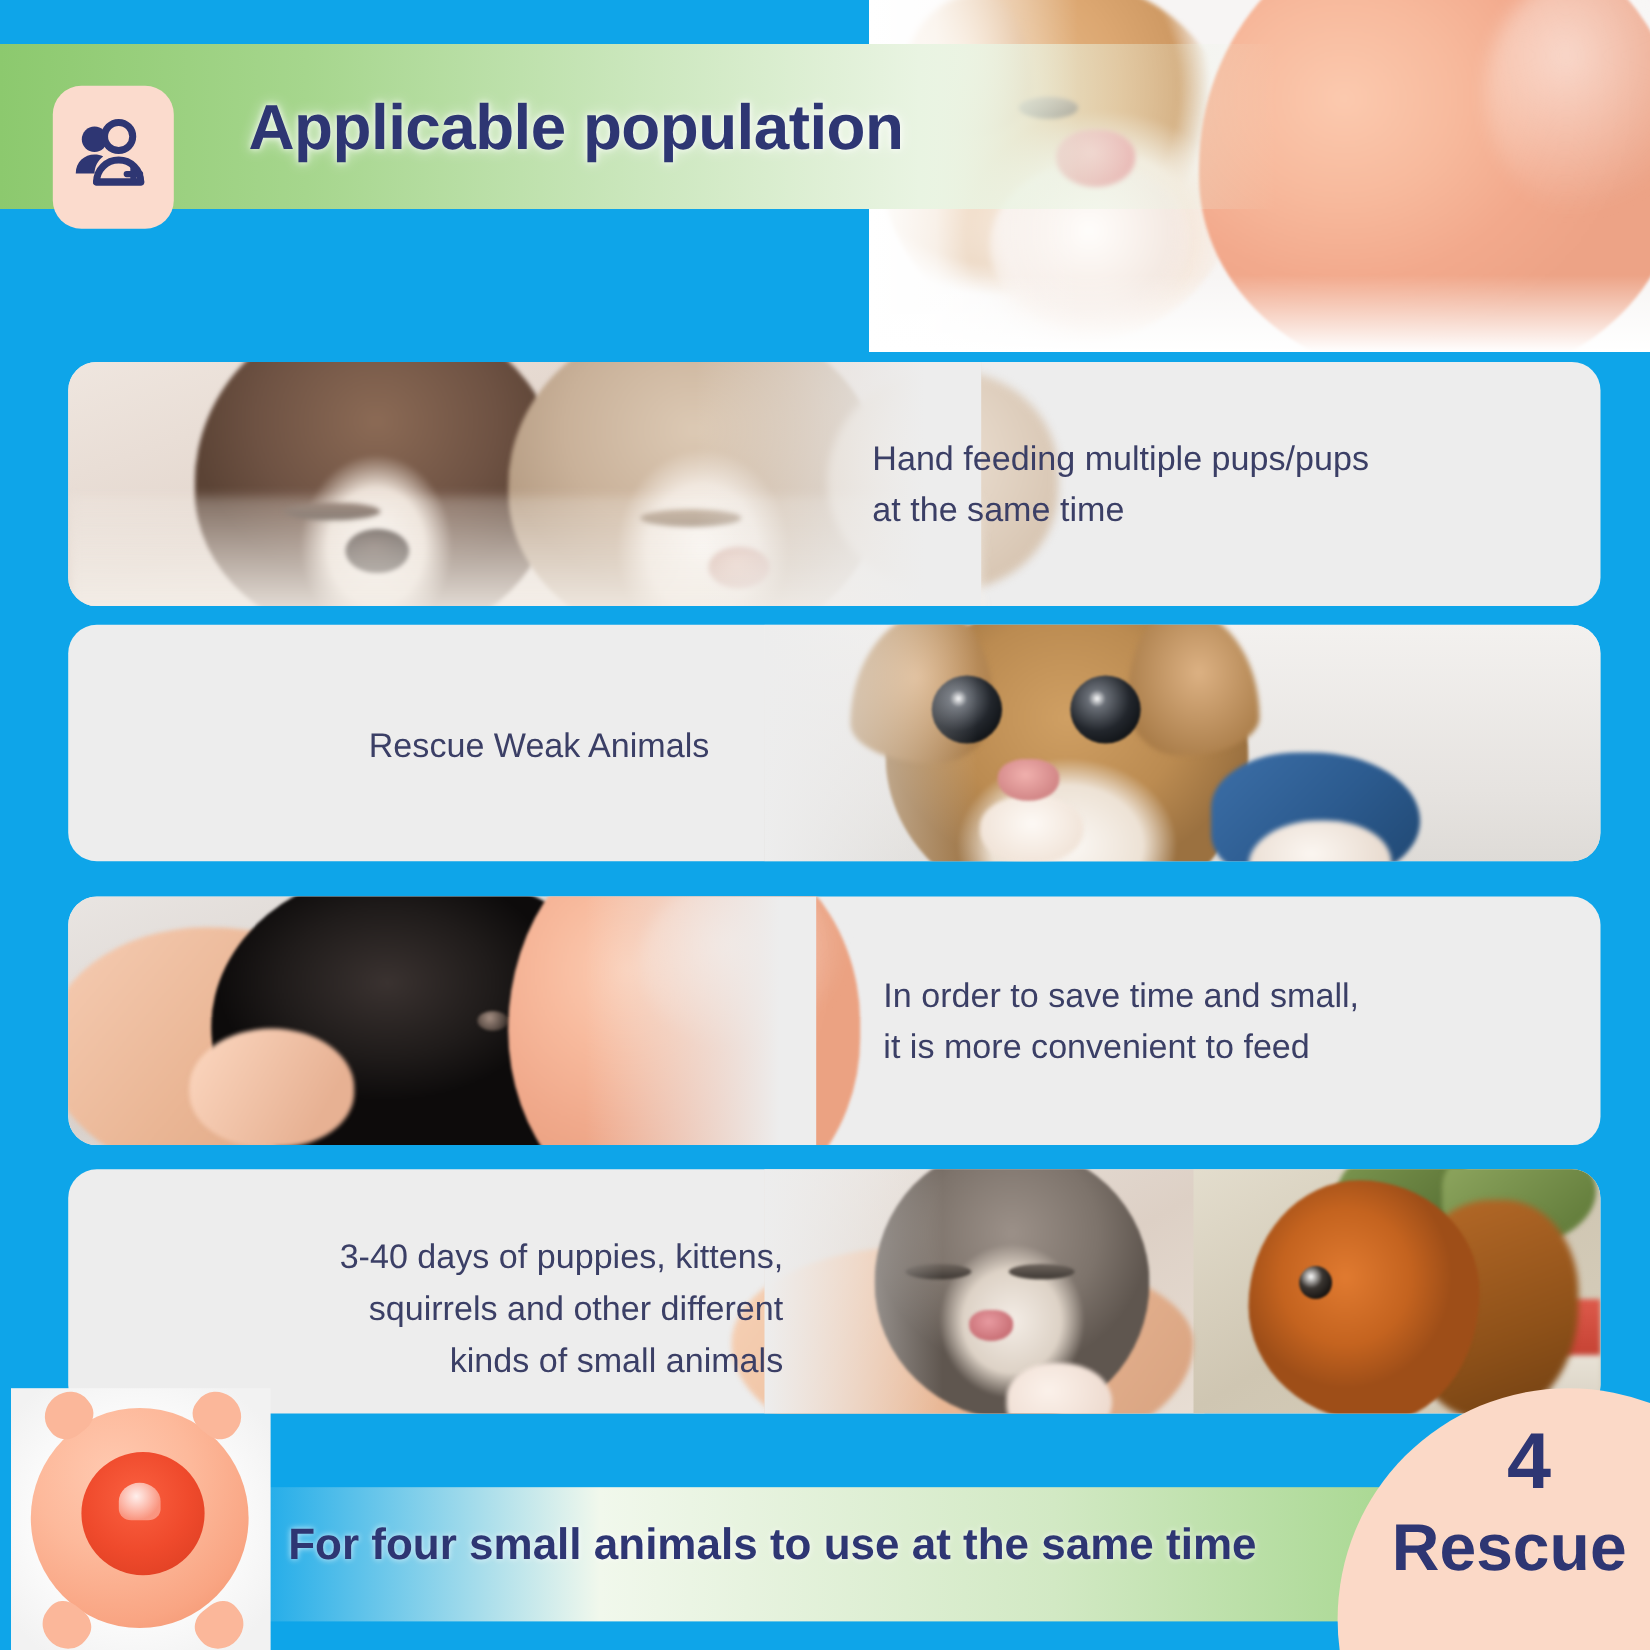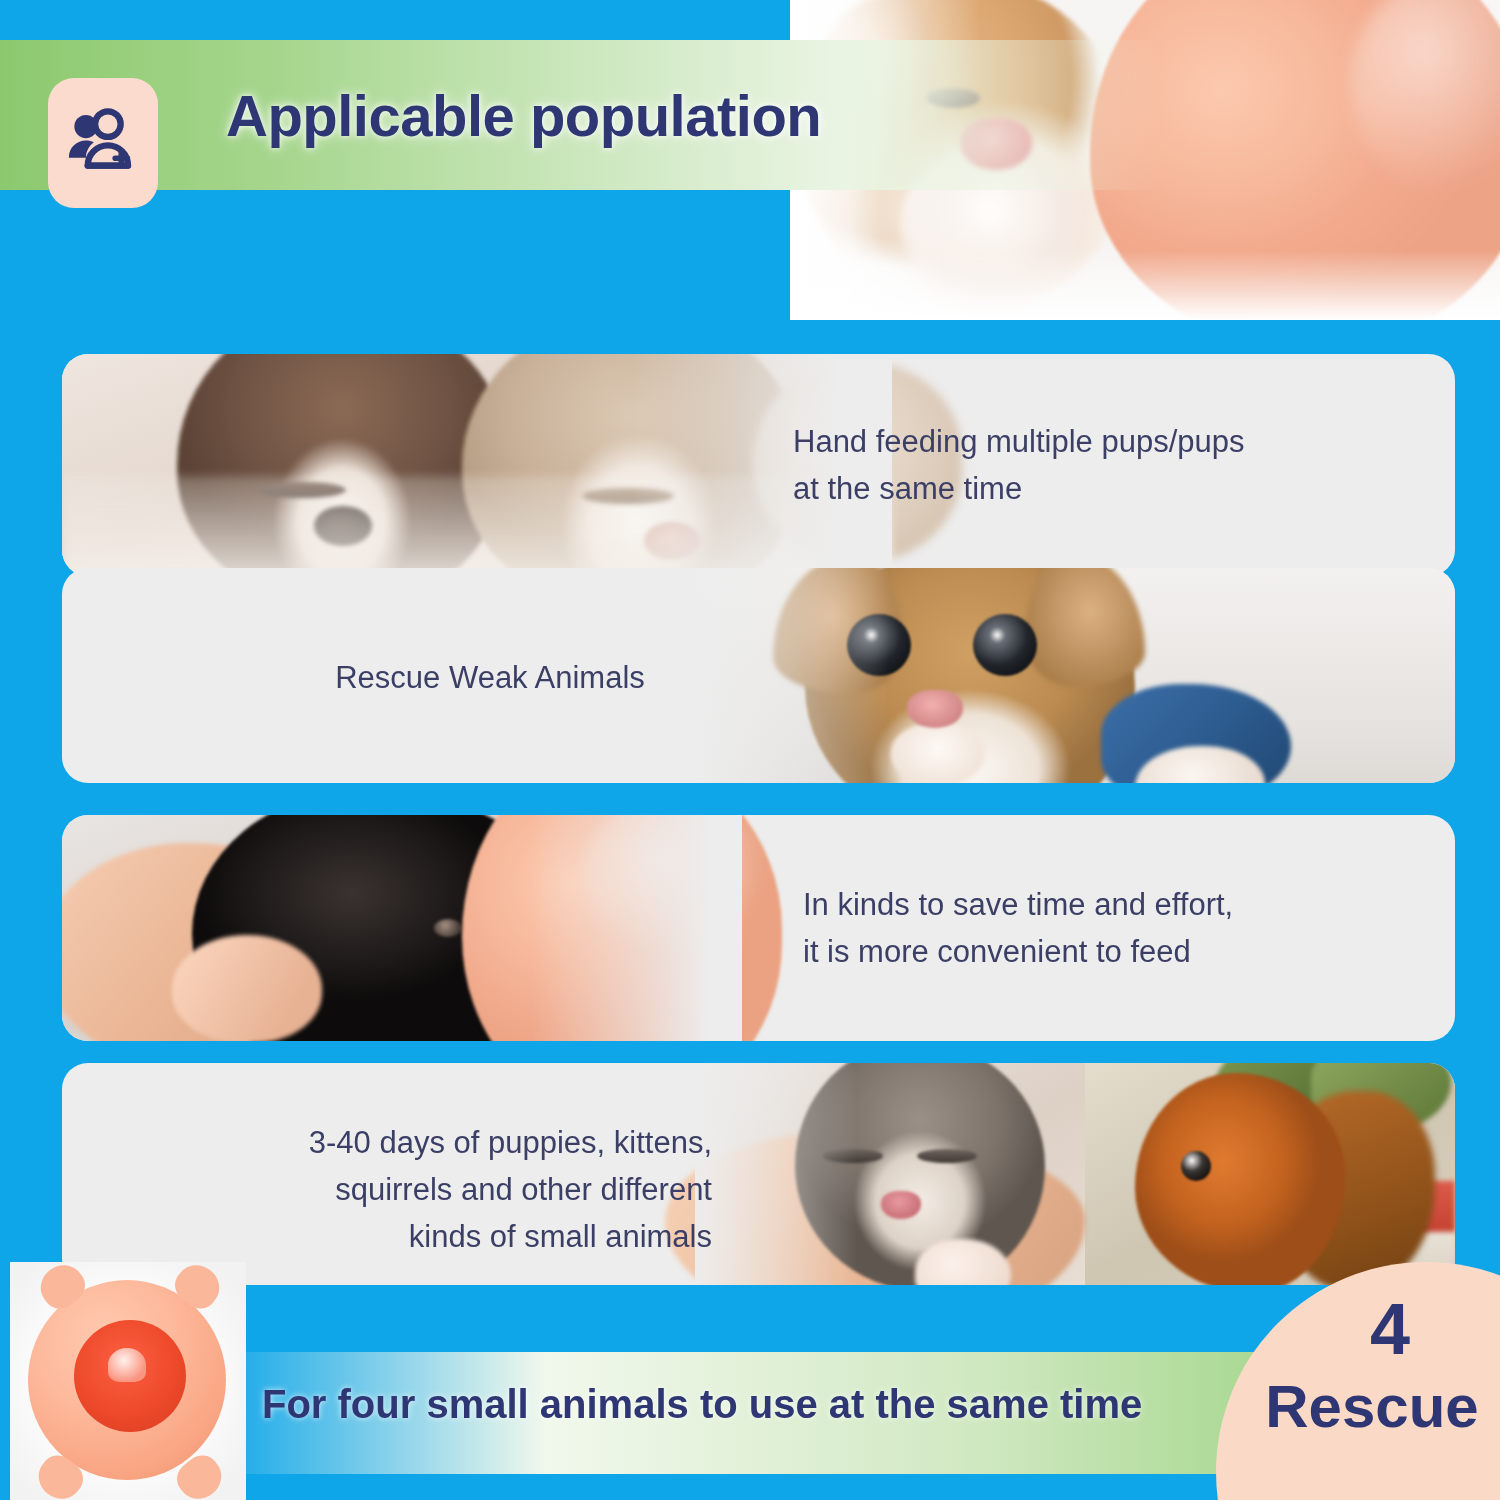--- a/index.html
+++ b/index.html
@@ -125,21 +125,21 @@
 
   
   .card {
     position: absolute;
     left: 62px;
     width: 1393px;
     border-radius: 26px;
     background: #ededed;
     overflow: hidden;
   }
-  #card-1 { top: 329px;  height: 222px; margin-top: 25px; }
+  #card-1 { top: 329px;  height: 222px; }
   #card-2 { top: 568px;  height: 215px; }
   #card-3 { top: 815px;  height: 226px; }
   #card-4 { top: 1063px; height: 222px; }
 
   .card-text {
     position: absolute;
     color: #3b3f66;
     font-size: 31px;
     line-height: 1.52;
     white-space: pre-line;
@@ -569,21 +569,21 @@
     <div class="c3-photo">
       <div class="bg"></div>
       <div class="hand"></div>
       <div class="pup"></div>
       <div class="finger"></div>
       <div class="pup-eye"></div>
       <div class="bottle"></div>
       <div class="bottle-ring"></div>
       <div class="fade-r"></div>
     </div>
-    <div class="card-text" id="c3-text">In kinds to save time and effort,
+    <div class="card-text" id="c3-text">In order to save time and small,
 it is more convenient to feed</div>
   </div>
 
   <div class="card" id="card-4">
     <div class="c4-photo">
       <div class="bg-l"></div>
       <div class="bg-r"></div>
       <div class="arm"></div>
       <div class="kit"></div>
       <div class="kit-eye-l"></div>

